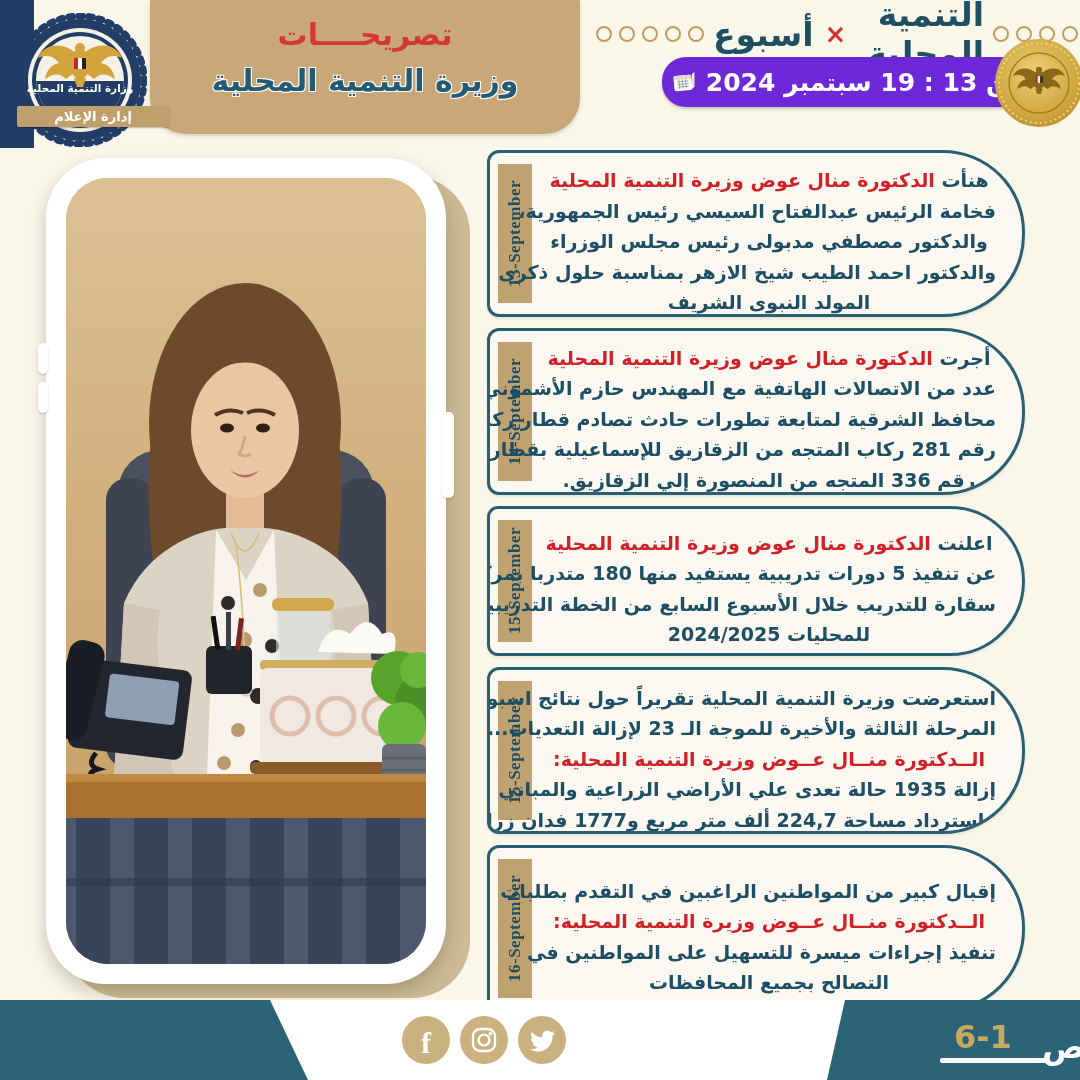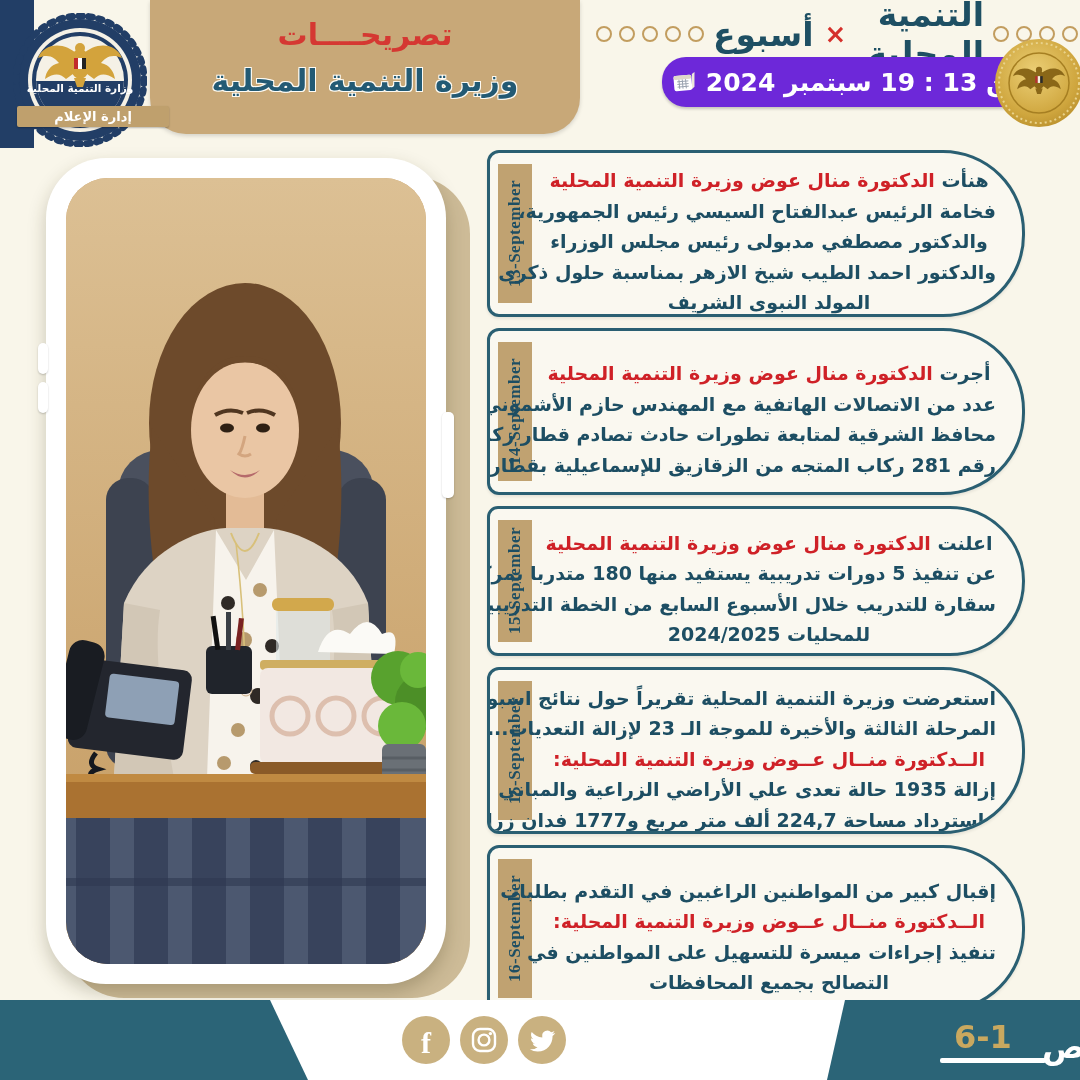--- a/index.html
+++ b/index.html
@@ -308,20 +308,21 @@
       </div>
       <div class="post">
         <div class="post-tab">
           <span>14-September</span>
         </div>
         <div class="post-content">
           <div class="post-line"><span class="seg-ink">أجرت </span><span class="seg-red">الدكتورة منال عوض وزيرة التنمية المحلية</span></div>
           <div class="post-line"><span class="seg-ink">عدد من الاتصالات الهاتفية مع المهندس حازم الأشموني</span></div>
           <div class="post-line"><span class="seg-ink">محافظ الشرقية لمتابعة تطورات حادث تصادم قطار ركاب</span></div>
           <div class="post-line"><span class="seg-ink">رقم 281 ركاب المتجه من الزقازيق للإسماعيلية بقطار ركاب</span></div>
+          <div class="post-line"><span class="seg-ink">رقم 336 المتجه من المنصورة إلي الزقازيق.</span></div>
         </div>
       </div>
       <div class="post">
         <div class="post-tab">
           <span>15-September</span>
         </div>
         <div class="post-content">
           <div class="post-line"><span class="seg-ink">اعلنت </span><span class="seg-red">الدكتورة منال عوض وزيرة التنمية المحلية</span></div>
           <div class="post-line"><span class="seg-ink">عن تنفيذ 5 دورات تدريبية يستفيد منها 180 متدربا بمركز</span></div>
           <div class="post-line"><span class="seg-ink">سقارة للتدريب خلال الأسبوع السابع من الخطة التدريبية</span></div>

